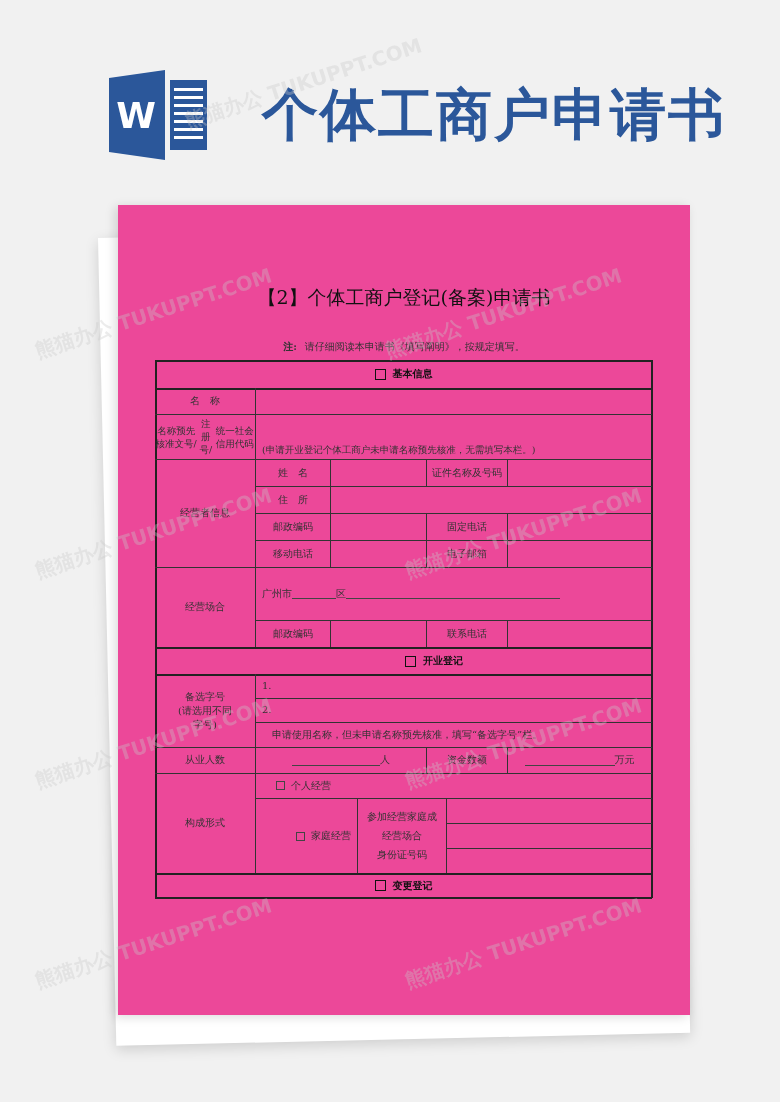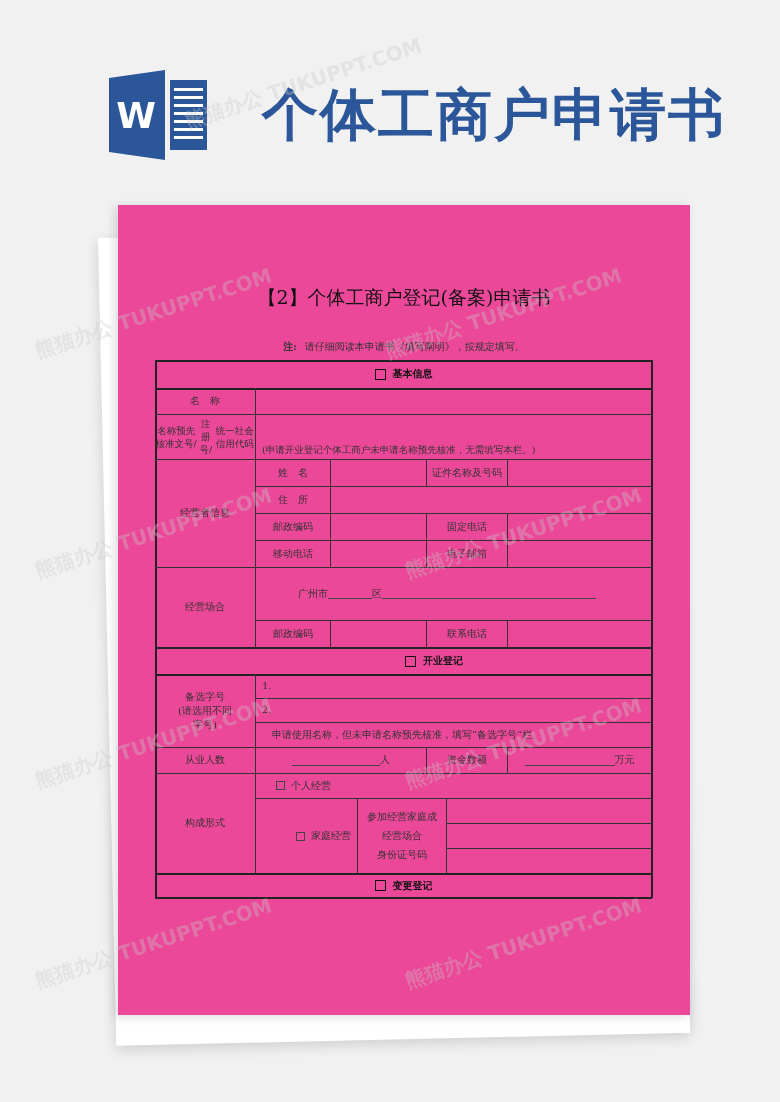--- a/index.html
+++ b/index.html
@@ -104,21 +104,21 @@
     <div class="cell" style="left:272px;top:153px;width:80px;height:27px;">固定电话</div>
     <div class="cell" style="left:353px;top:153px;width:143px;height:27px;"></div>
 
     <div class="cell" style="left:101px;top:180px;width:74px;height:27px;">移动电话</div>
     <div class="cell" style="left:176px;top:180px;width:95px;height:27px;"></div>
     <div class="cell" style="left:272px;top:180px;width:80px;height:27px;">电子邮箱</div>
     <div class="cell" style="left:353px;top:180px;width:143px;height:27px;"></div>
     <div class="ln h" style="left:0;top:207px;width:497px;"></div>
 
     <div class="cell" style="left:0;top:207px;width:100px;height:80px;">经营场合</div>
-    <div class="cell left" style="left:101px;top:207px;width:389px;height:53px;margin-left:36px;">
+    <div class="cell left" style="left:101px;top:207px;width:389px;height:53px;">
       <span>广州市</span>
         <span class="uline" style="width:44px;"></span>
         <span>区</span>
         <span class="uline" style="width:214px;"></span>
     </div>
     <div class="ln h" style="left:100px;top:260px;width:397px;"></div>
     <div class="ln v" style="left:175px;top:260px;height:27px;"></div>
     <div class="ln v" style="left:271px;top:260px;height:27px;"></div>
     <div class="ln v" style="left:352px;top:260px;height:27px;"></div>
     <div class="cell" style="left:101px;top:260px;width:74px;height:27px;">邮政编码</div>

